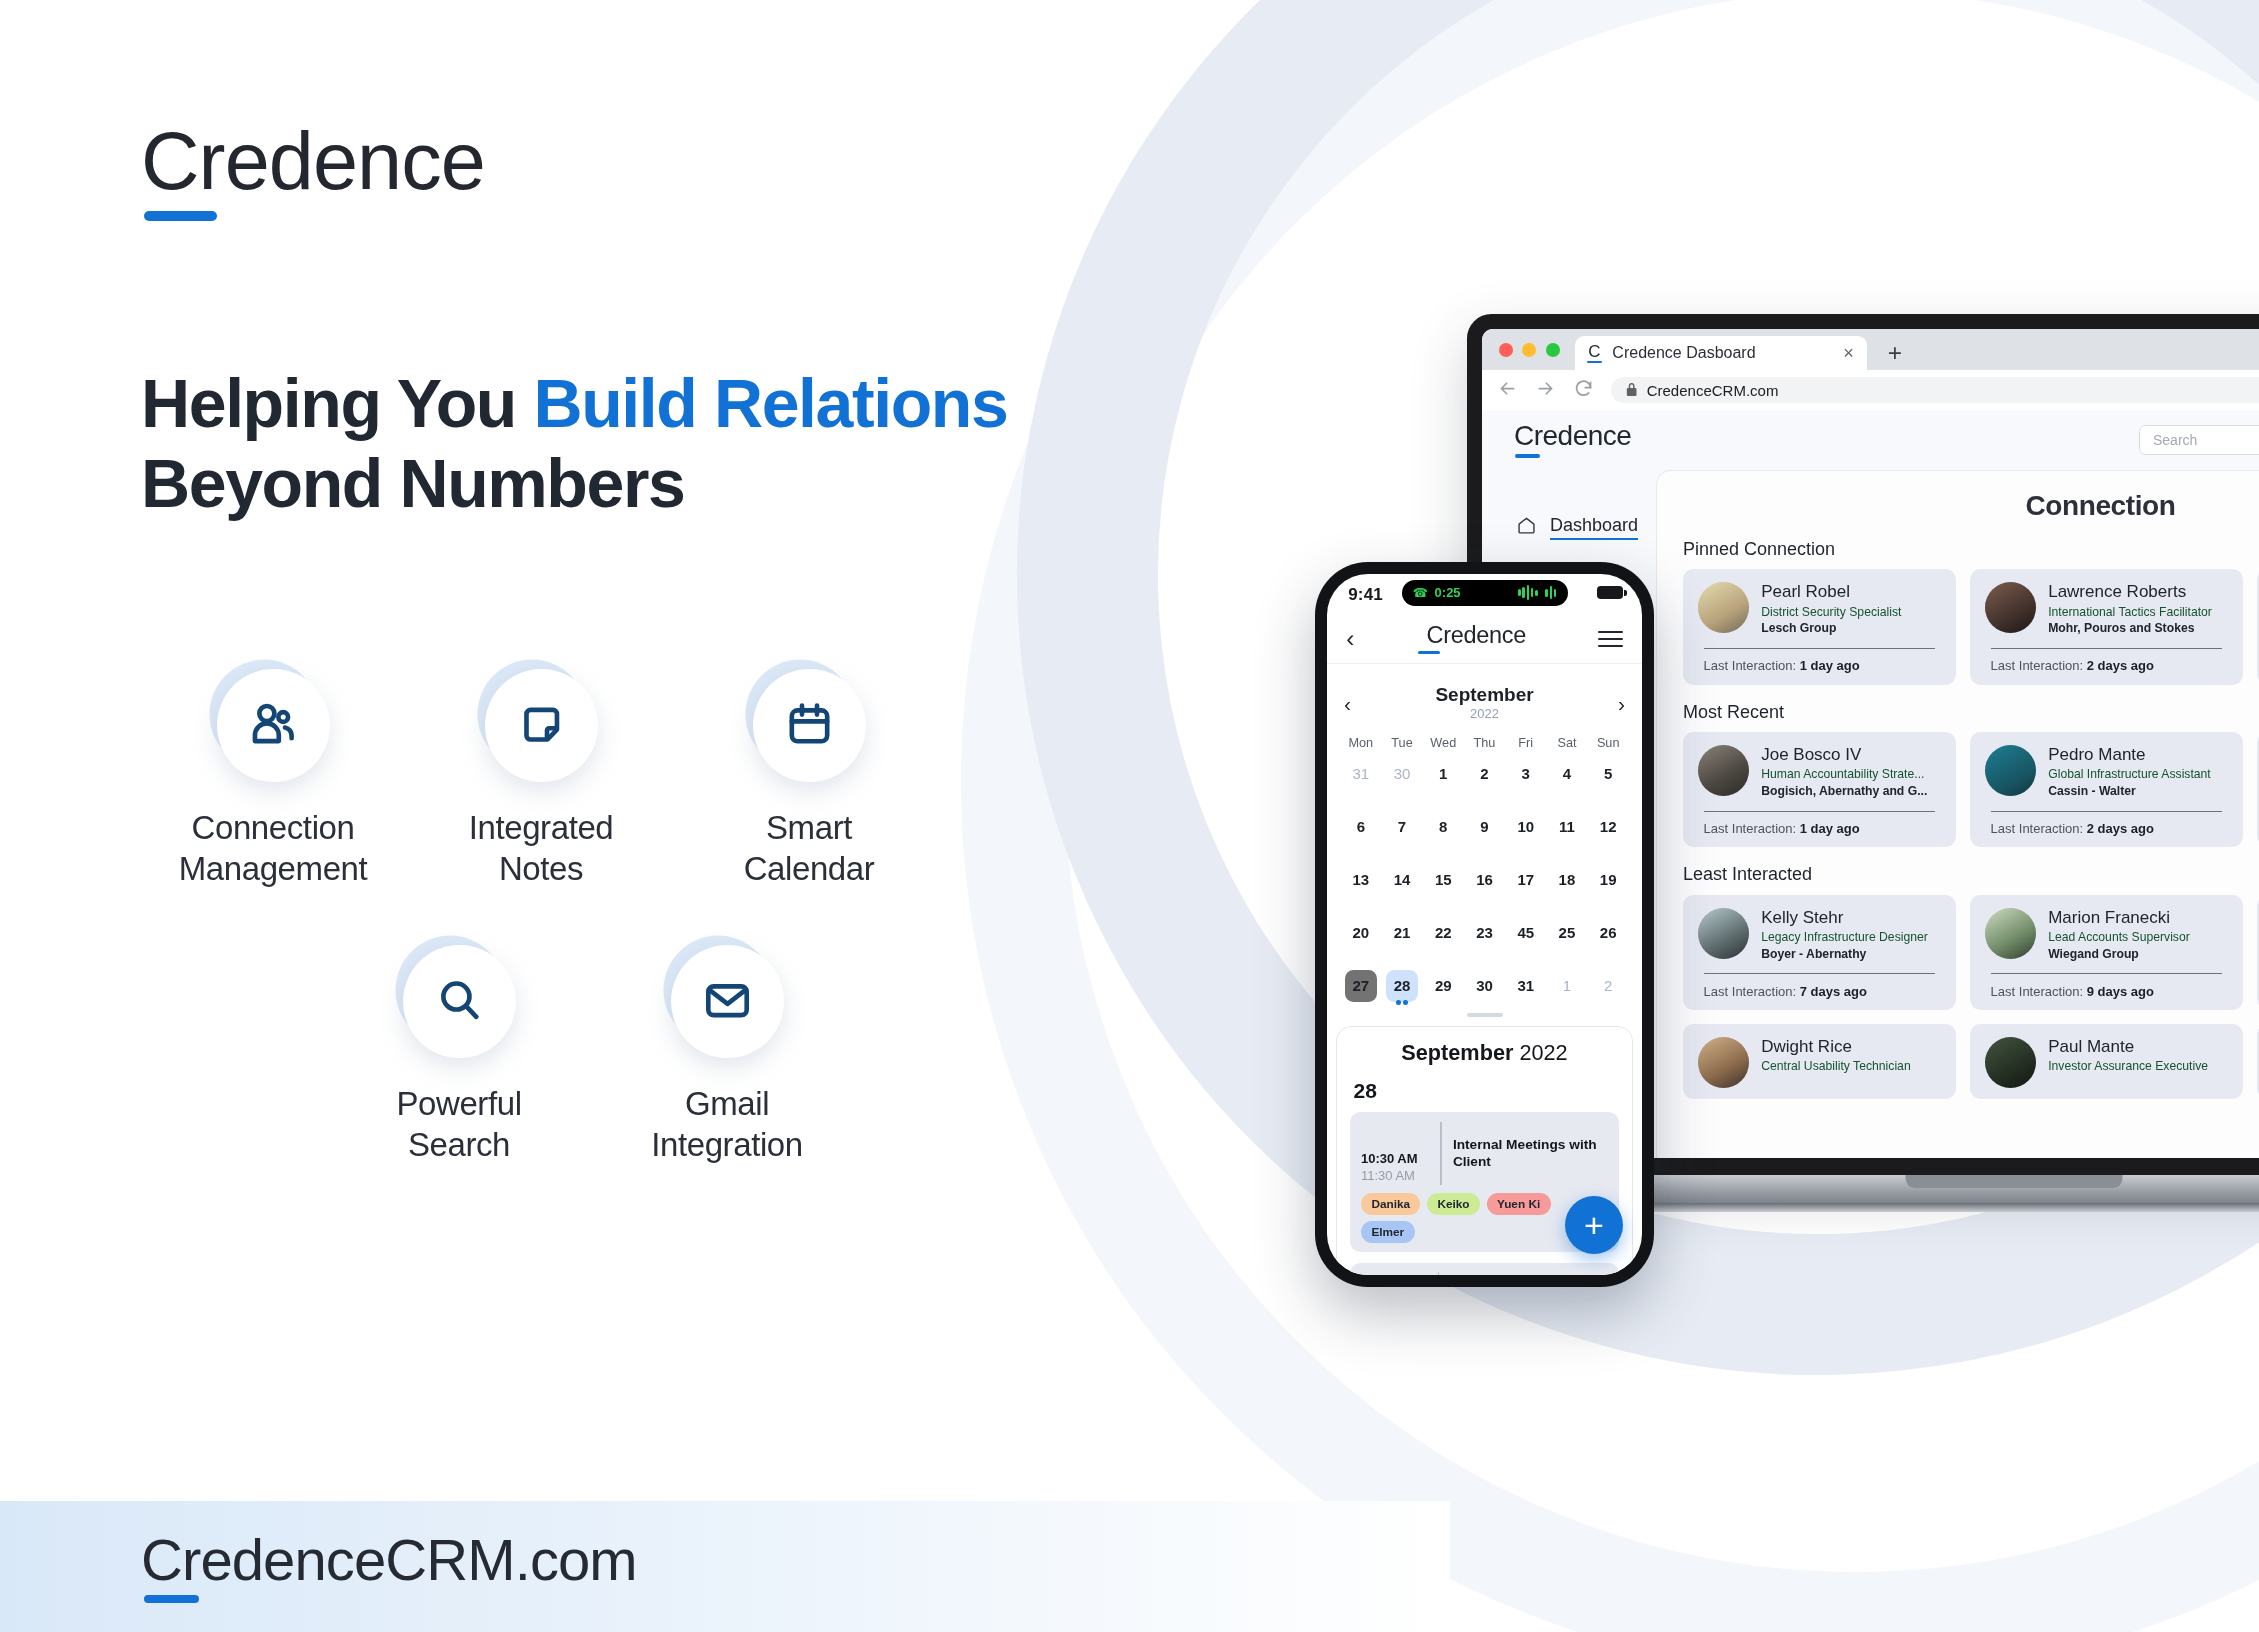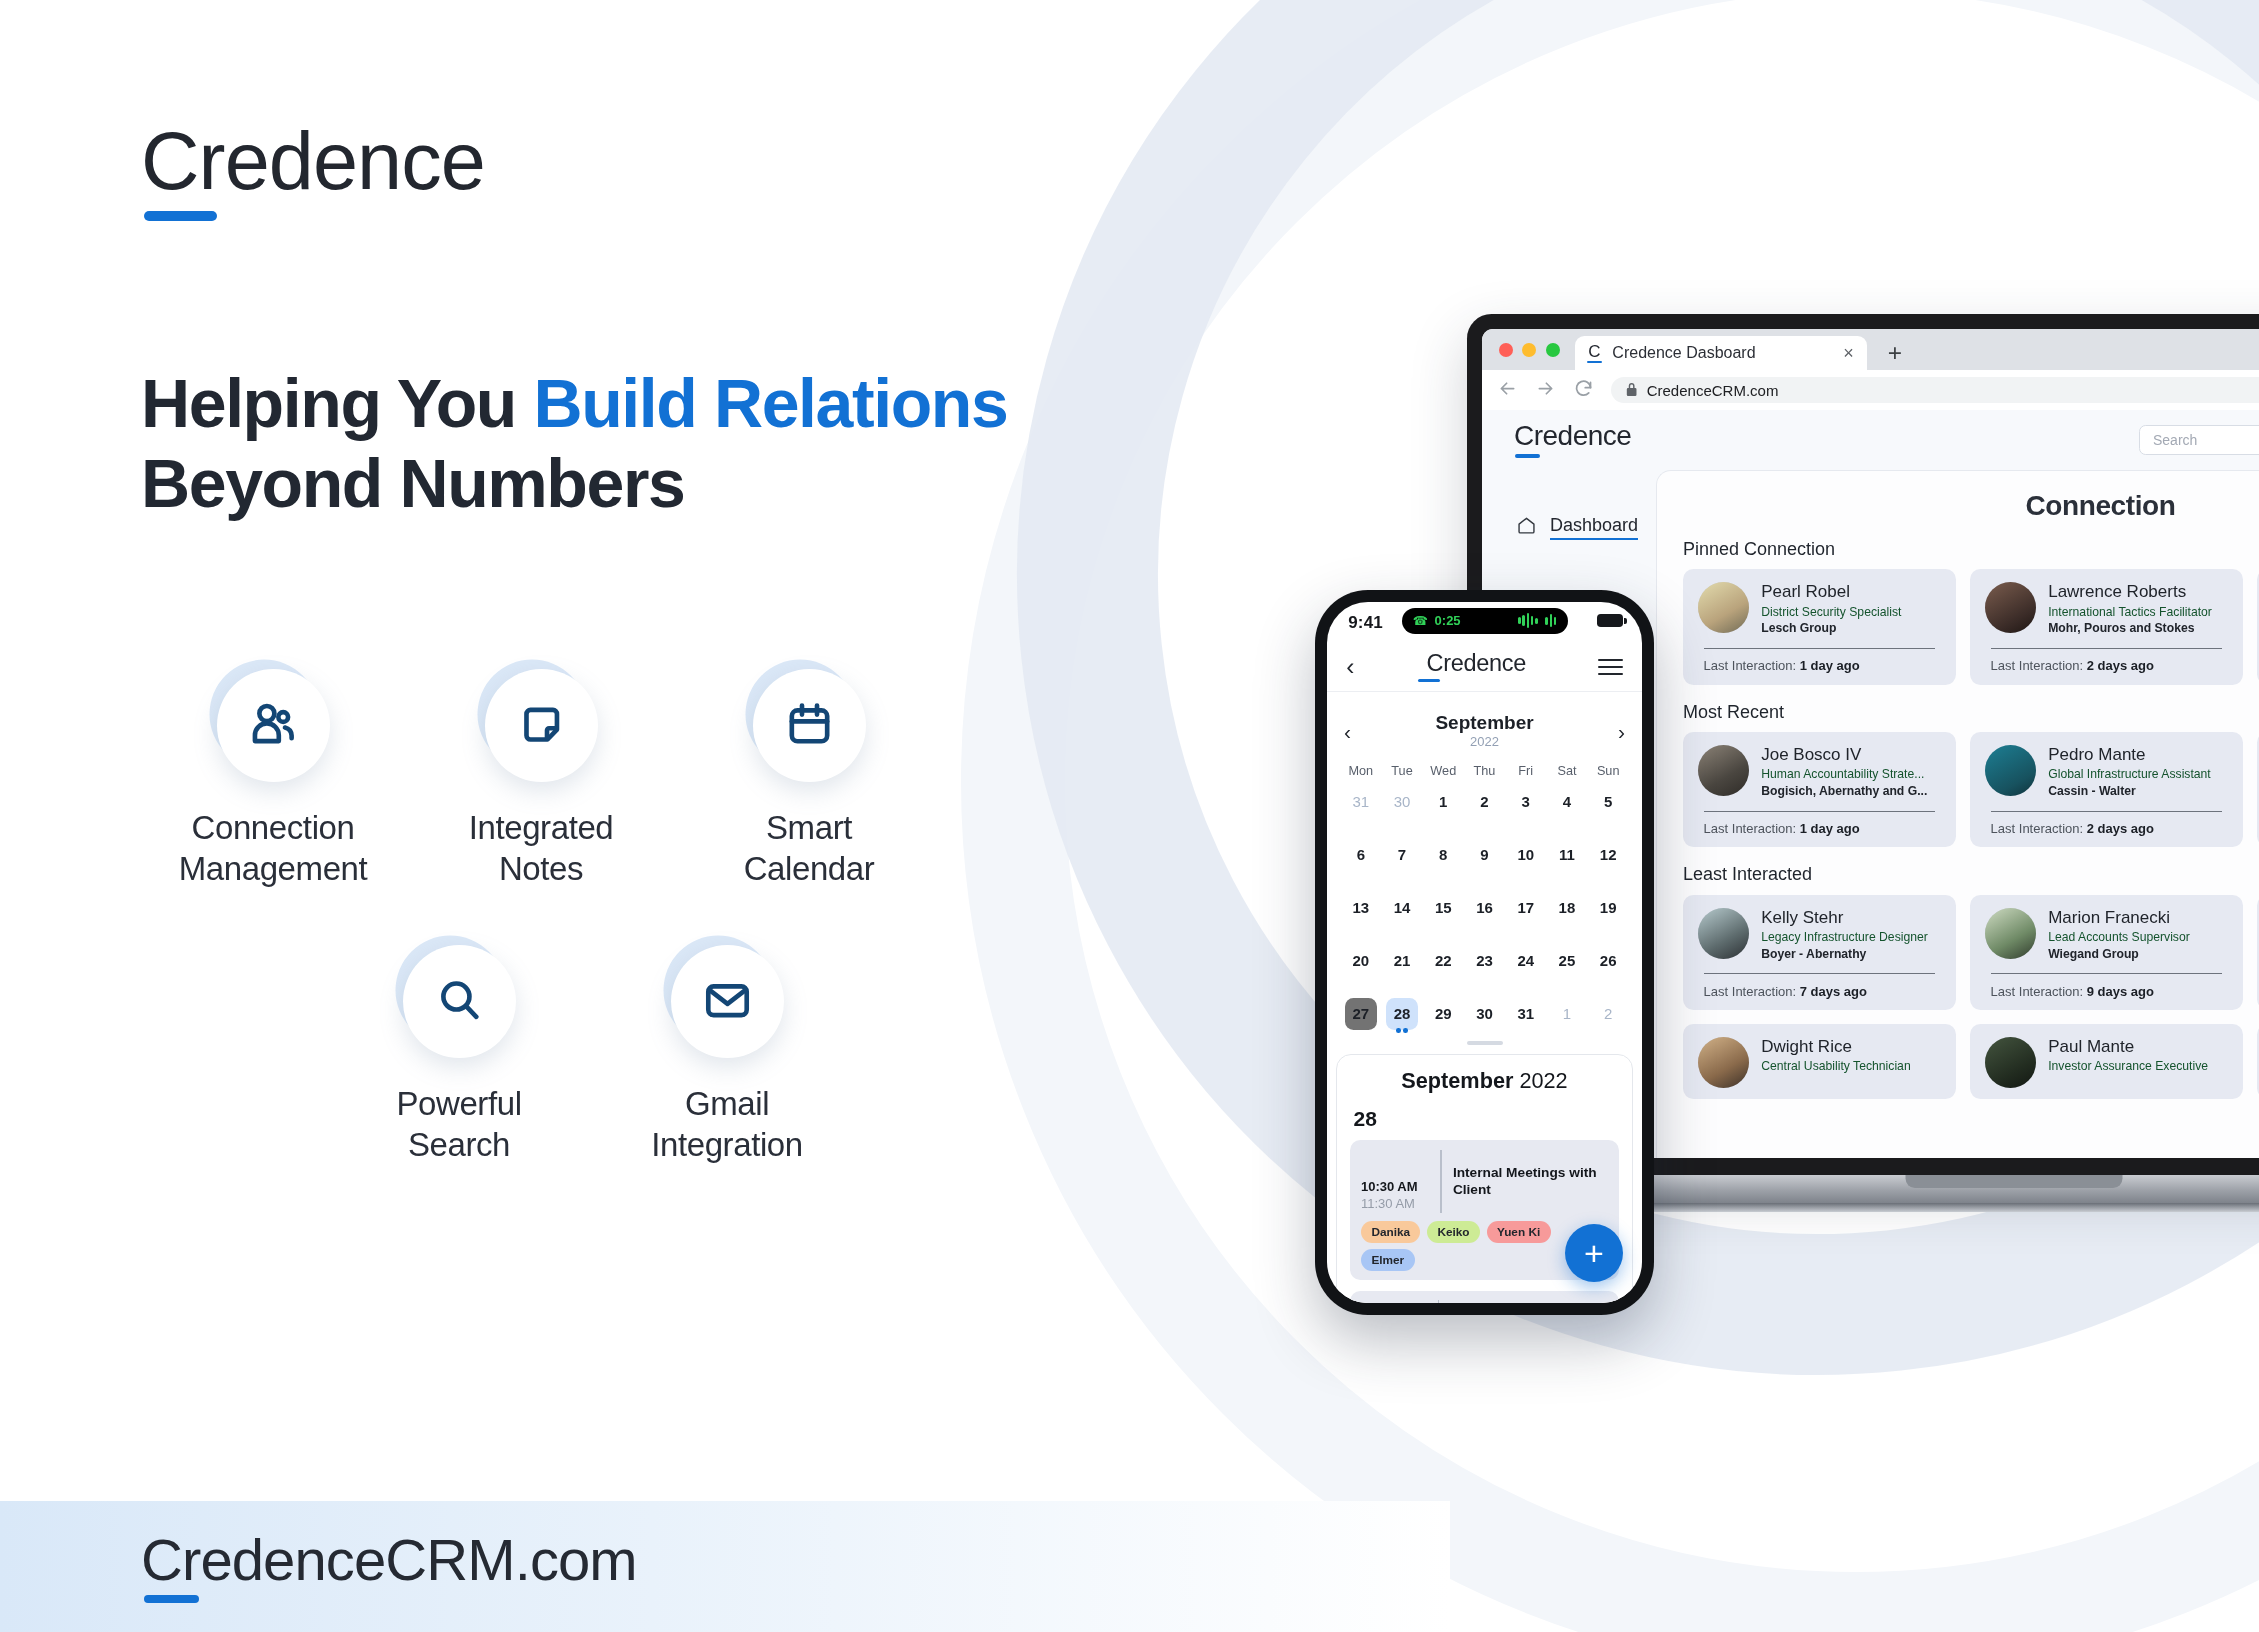--- a/index.html
+++ b/index.html
@@ -163,21 +163,21 @@
     border-radius:0 0 9.4px 9.4px; position:relative;
   }
   .notch {
     position:absolute; left:50%; transform:translateX(-50%); top:0;
     width:217px; height:13px; background:#8a8f96; border-radius:0 0 9.4px 9.4px;
   }
   .base-shadow { width:1181px; margin-left:-44px; height:9.4px; background:linear-gradient(180deg,#6a6f77,#c8ccd2); border-radius:0 0 13px 13px;}
 
   
   .phone {
-    position:absolute; left:1315px; top:590px; width:339px; height:725px;
+    position:absolute; left:1315px; top:562px; width:339px; height:725px;
     background:#111316; border-radius:53px; padding:12.2px;
     box-shadow:0 26px 60px rgba(30,40,60,.3);
     z-index:5;
   }
   .pscreen { background:#fff; border-radius:41px; height:100%; overflow:hidden; position:relative; }
 
   .statusbar { height:41px; display:flex; align-items:center; padding:0 21px; position:relative; }
   .stime { font-size:17px; font-weight:700; color:#16181c; letter-spacing:0.2px;}
   .island {
     position:absolute; left:50%; transform:translateX(-50%); top:5.6px;
@@ -694,21 +694,21 @@
             <div class="cell">
               <div class="bx">21</div>
             </div>
             <div class="cell">
               <div class="bx">22</div>
             </div>
             <div class="cell">
               <div class="bx">23</div>
             </div>
             <div class="cell">
-              <div class="bx">24</div>
+              <div class="bx">45</div>
             </div>
             <div class="cell">
               <div class="bx">25</div>
             </div>
             <div class="cell">
               <div class="bx">26</div>
             </div>
             <div class="cell sel">
               <div class="bx">27</div>
             </div>

